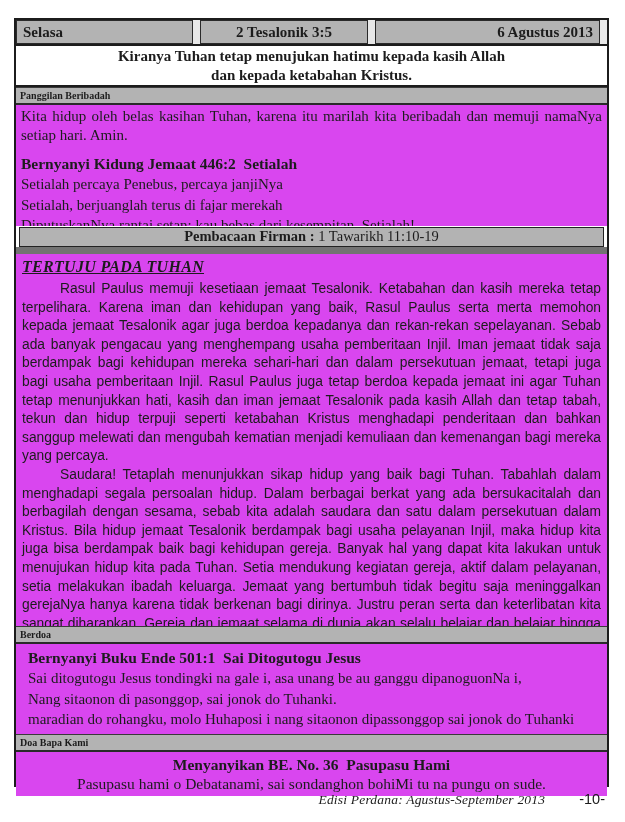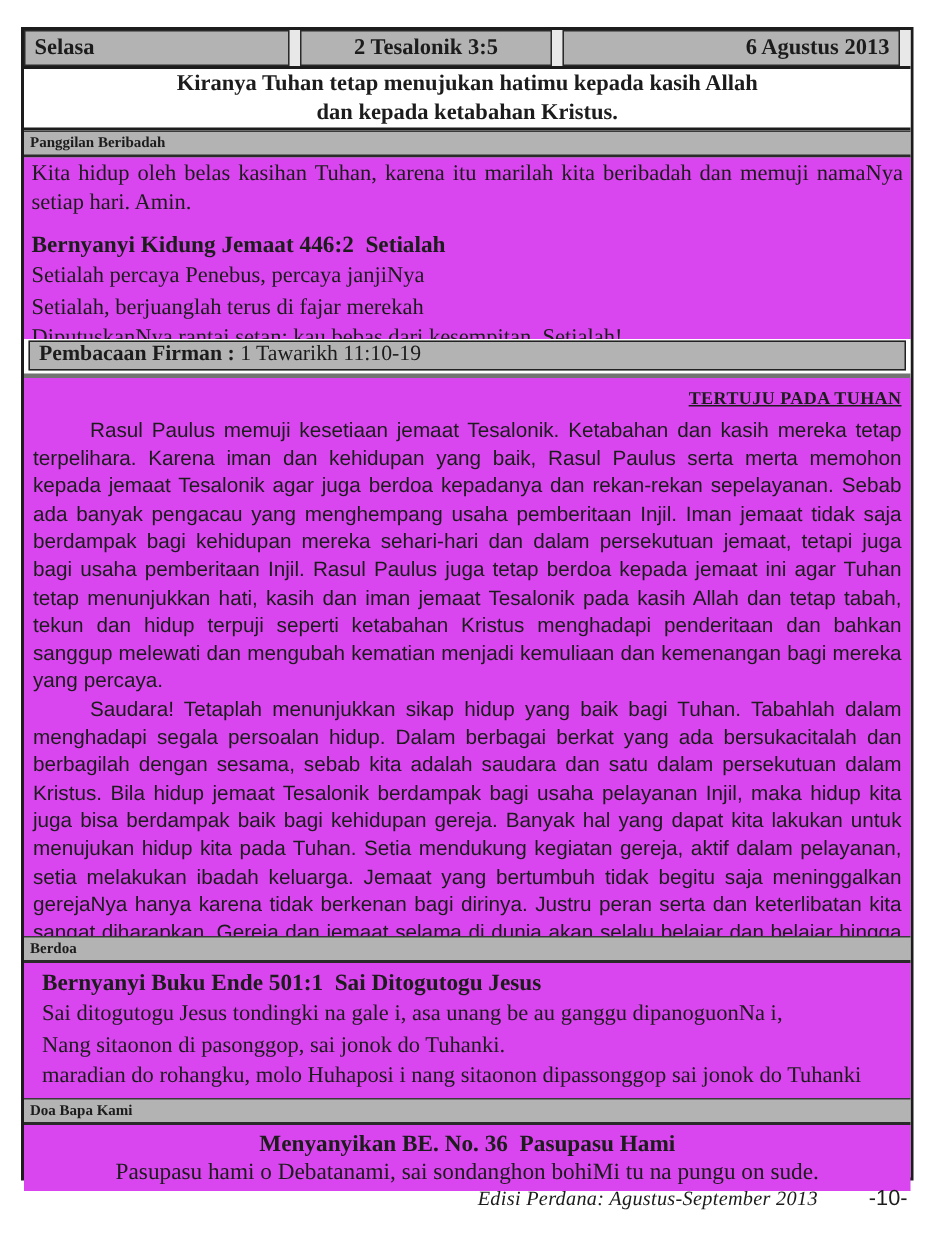--- a/index.html
+++ b/index.html
@@ -97,45 +97,47 @@
     font-size: 15px;
     line-height: 20.5px;
     white-space: nowrap;
     overflow: hidden;
   }
   
   .reading-row {
     flex: 0 0 26px;
     box-sizing: border-box;
     background: #ffffff;
-    border-bottom: 3px solid #737373;
+    border-bottom: 7px solid #737373;
     padding: 1px 3px 0 3px;
+    text-align: center;
   }
   .reading-bar {
     height: 20px;
     background: #b3b3b3;
     border: 1.5px solid #222222;
     box-sizing: border-box;
     font-size: 14.5px;
     line-height: 17px;
     padding: 0 6px;
     overflow: hidden;
     white-space: nowrap;
   }
   .reading-bar .lbl { font-weight: bold; }
   
   .sec-sermon { flex: 0 0 372px; padding: 2px 6px; }
   .sermon-title {
-    text-align: right;
-    font-weight: bold;
-    font-size: 12px;
+    text-align: left;
+    font-weight: bold;
+    font-size: 16px;
     line-height: 20px;
     text-decoration: underline;
     letter-spacing: 0.3px;
     margin: 1px 0 3px 0;
+    font-style: italic;
   }
   .body-par {
     margin: 0;
     font-family: "Liberation Sans", sans-serif;
     font-size: 13.8px;
     line-height: 18.6px;
     text-align: justify;
     text-indent: 38px;
   }
   

